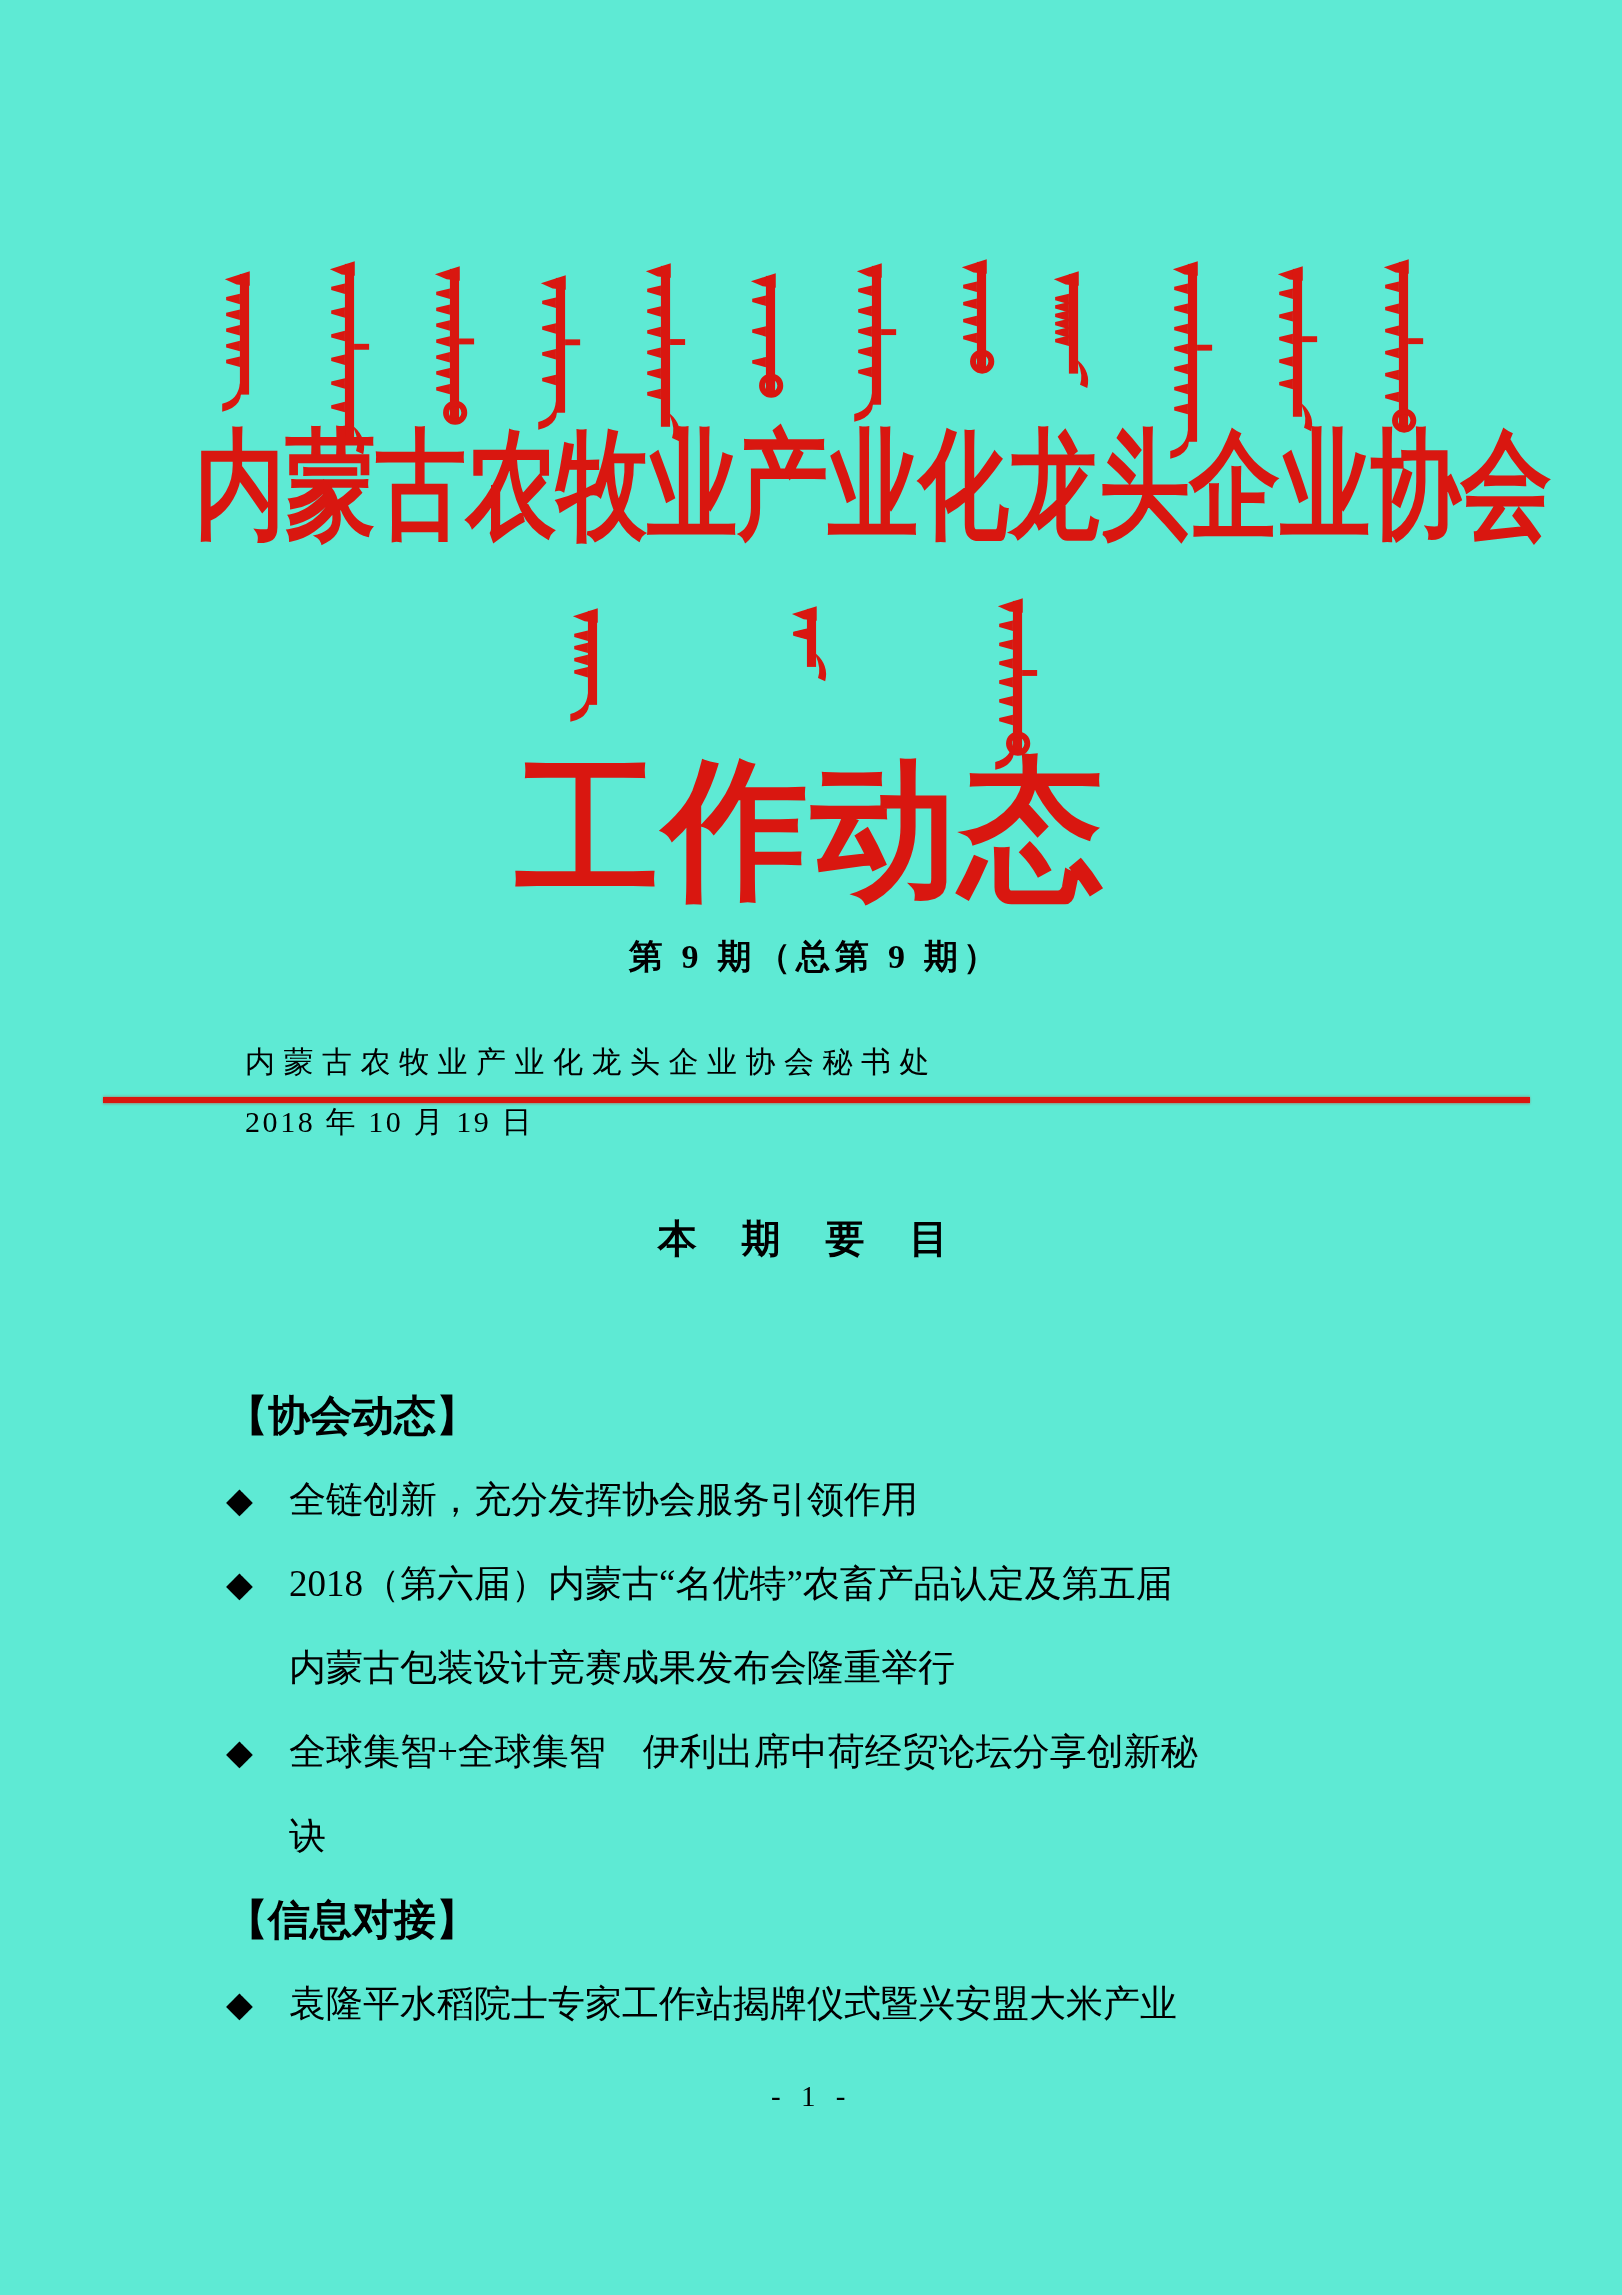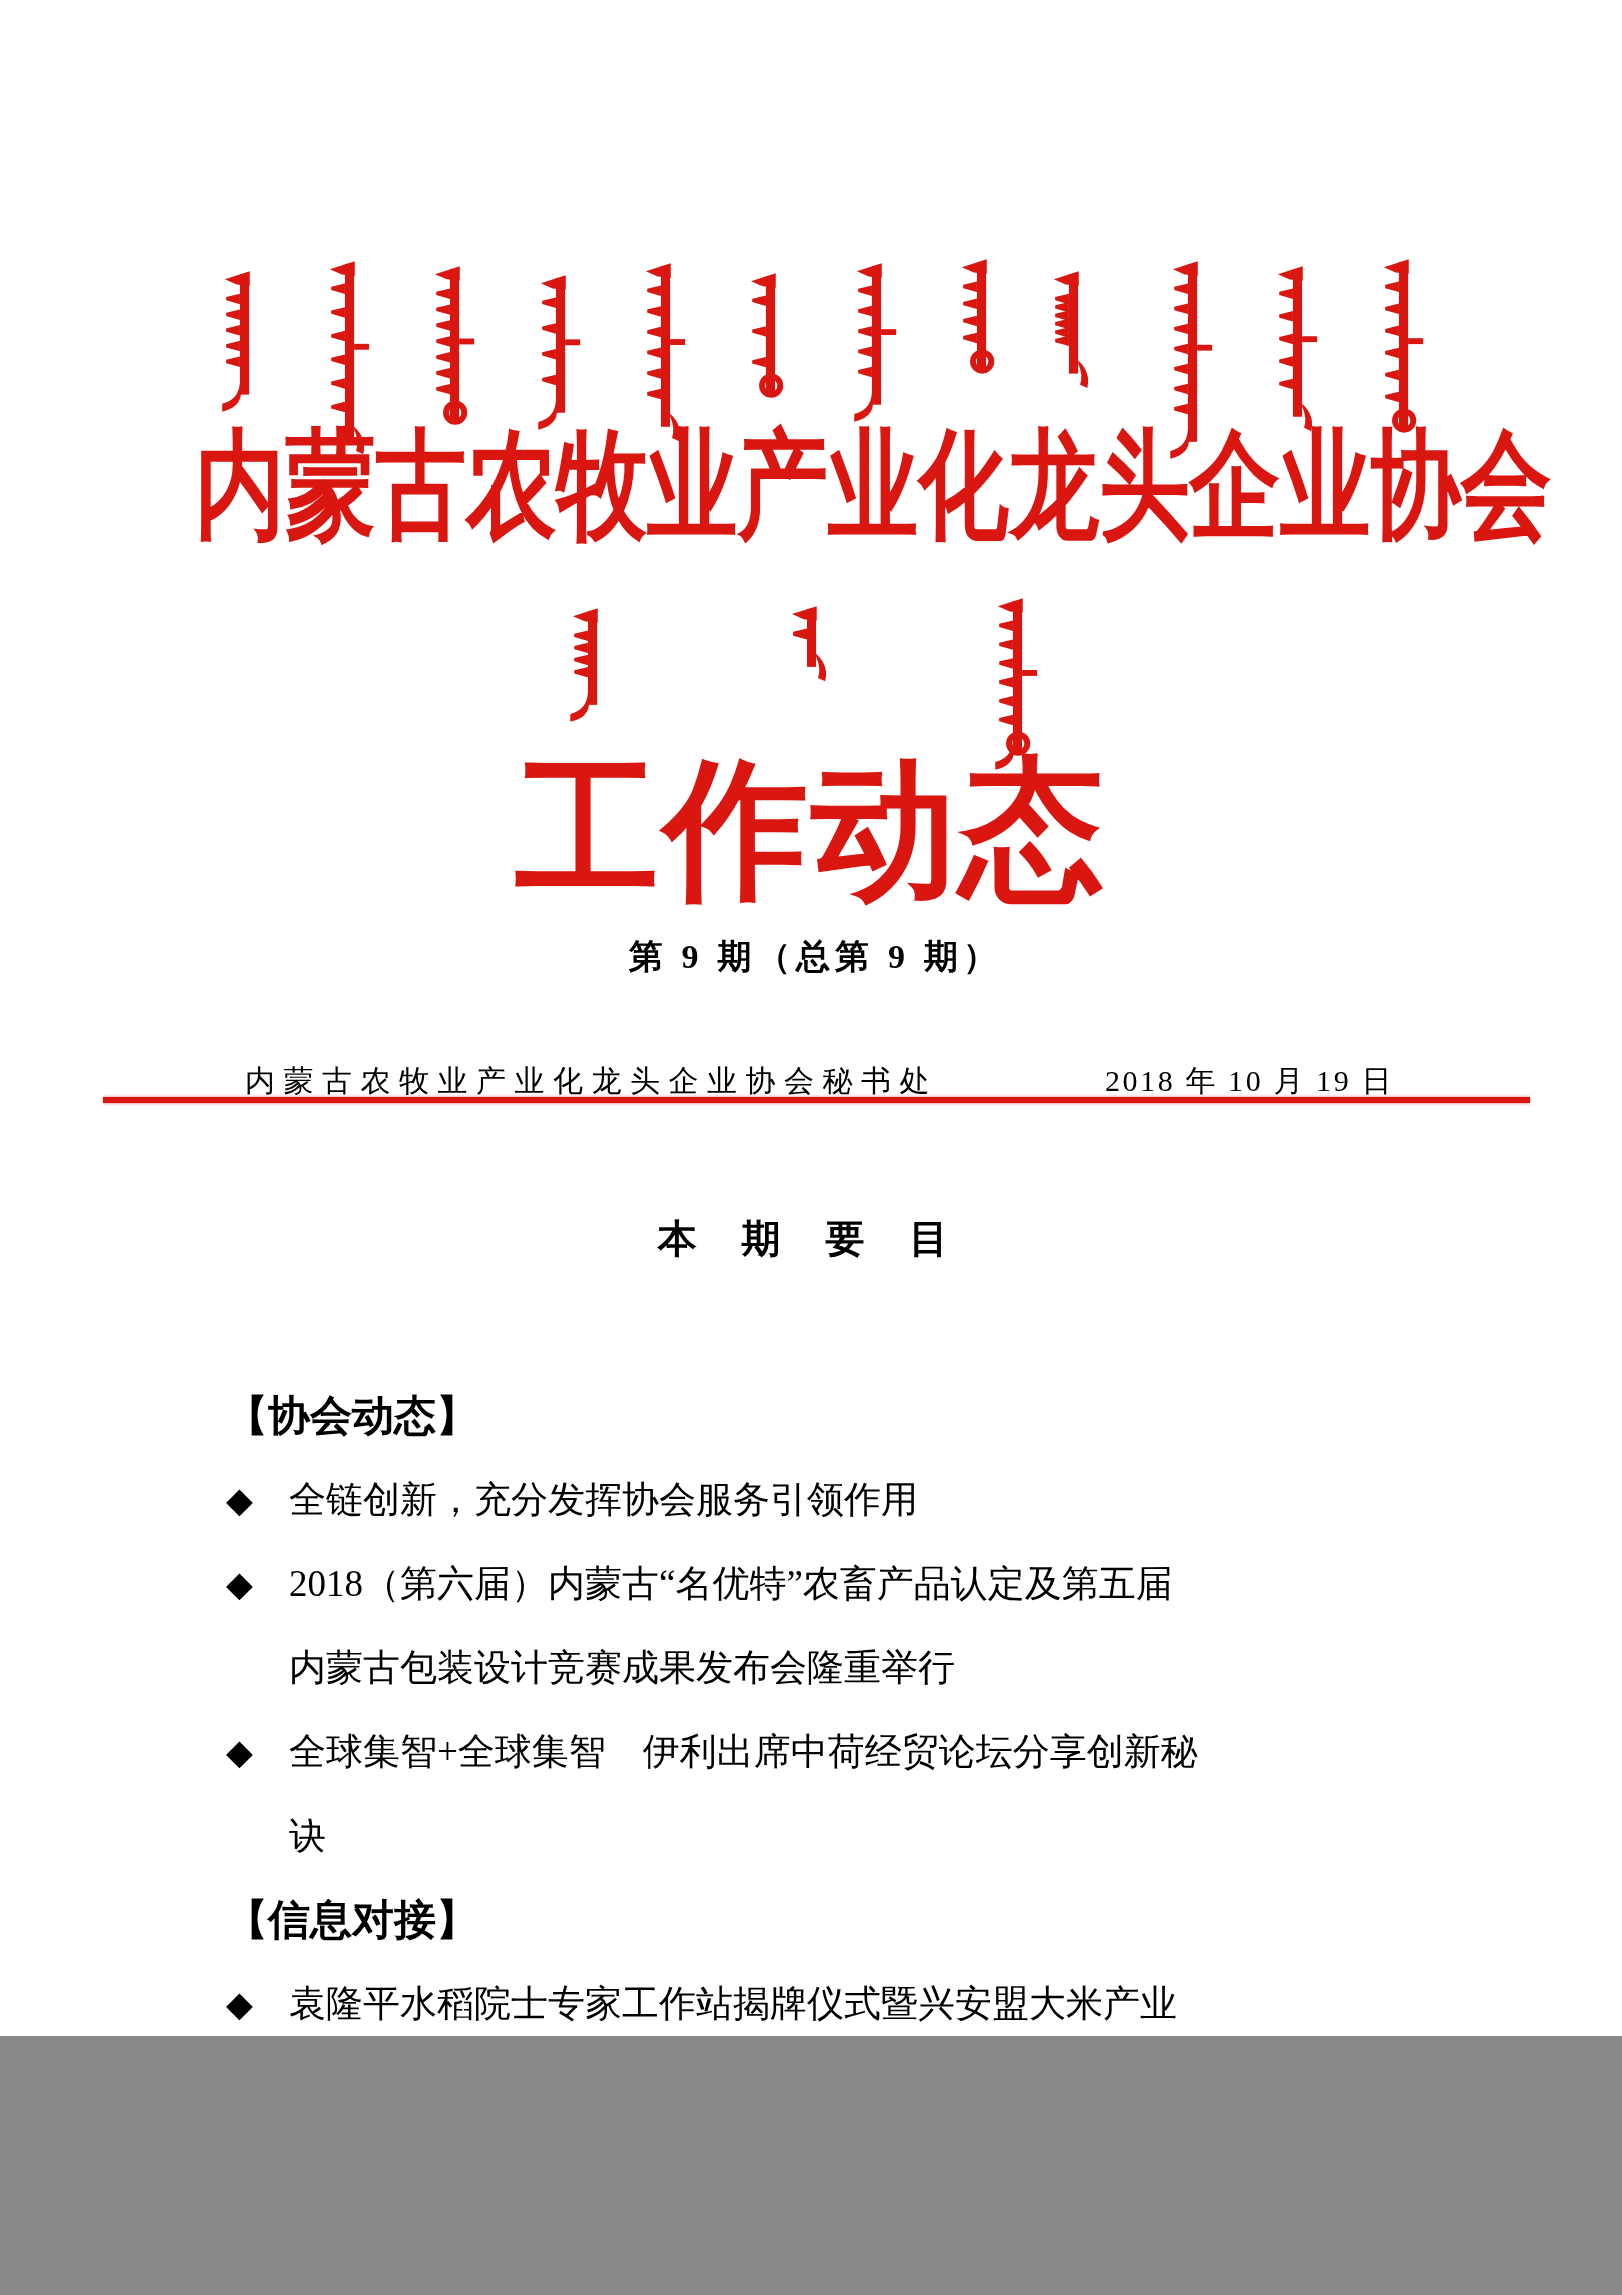--- a/index.html
+++ b/index.html
@@ -1,19 +1,19 @@
 <!DOCTYPE html>
 <html style="font-size:10.5px"><head>
 <meta charset="utf-8">
 <style>
   html,body{margin:0;padding:0;background:#888;}
   .page{
     position:relative;
-    width:1623px;height:2036px;
-    background:#ffffff;
+    width:1623px;height:2295px;
+    background:#5eead4;
     overflow:hidden;
     font-family:"Liberation Serif", serif;
     color:#000;
   }
   
   .mongolian-layer{position:absolute;inset:0;pointer-events:none;}
   .mongolian-layer svg{position:absolute;overflow:visible;}
 
   .org-title{
     position:absolute;top:424px;left:0;right:0;
@@ -40,20 +40,21 @@
     font-size:34px;font-weight:bold;
     letter-spacing:5.2px;
     font-family:"Liberation Serif", serif;
     padding-left:8px;
   }
   .pub-row{
     position:absolute;top:1042px;left:245px;right:229px;
     display:flex;justify-content:space-between;align-items:baseline;
     font-size:30px;
     font-family:"Liberation Serif", serif;
+    flex-direction:column;
   }
   .pub-left{letter-spacing:8.5px;white-space:nowrap;}
   .pub-right{letter-spacing:2.6px;white-space:nowrap;margin-top:19px;}
   .red-rule{
     position:absolute;top:1097px;left:103px;width:1427px;height:5.9px;
     background:var(--red);
     box-shadow:0 1.3px 2px rgba(217,23,16,.35), 0 -1.3px 2px rgba(217,23,16,.25);
   }
   .toc-heading{
     position:absolute;top:1212px;left:0;right:0;

